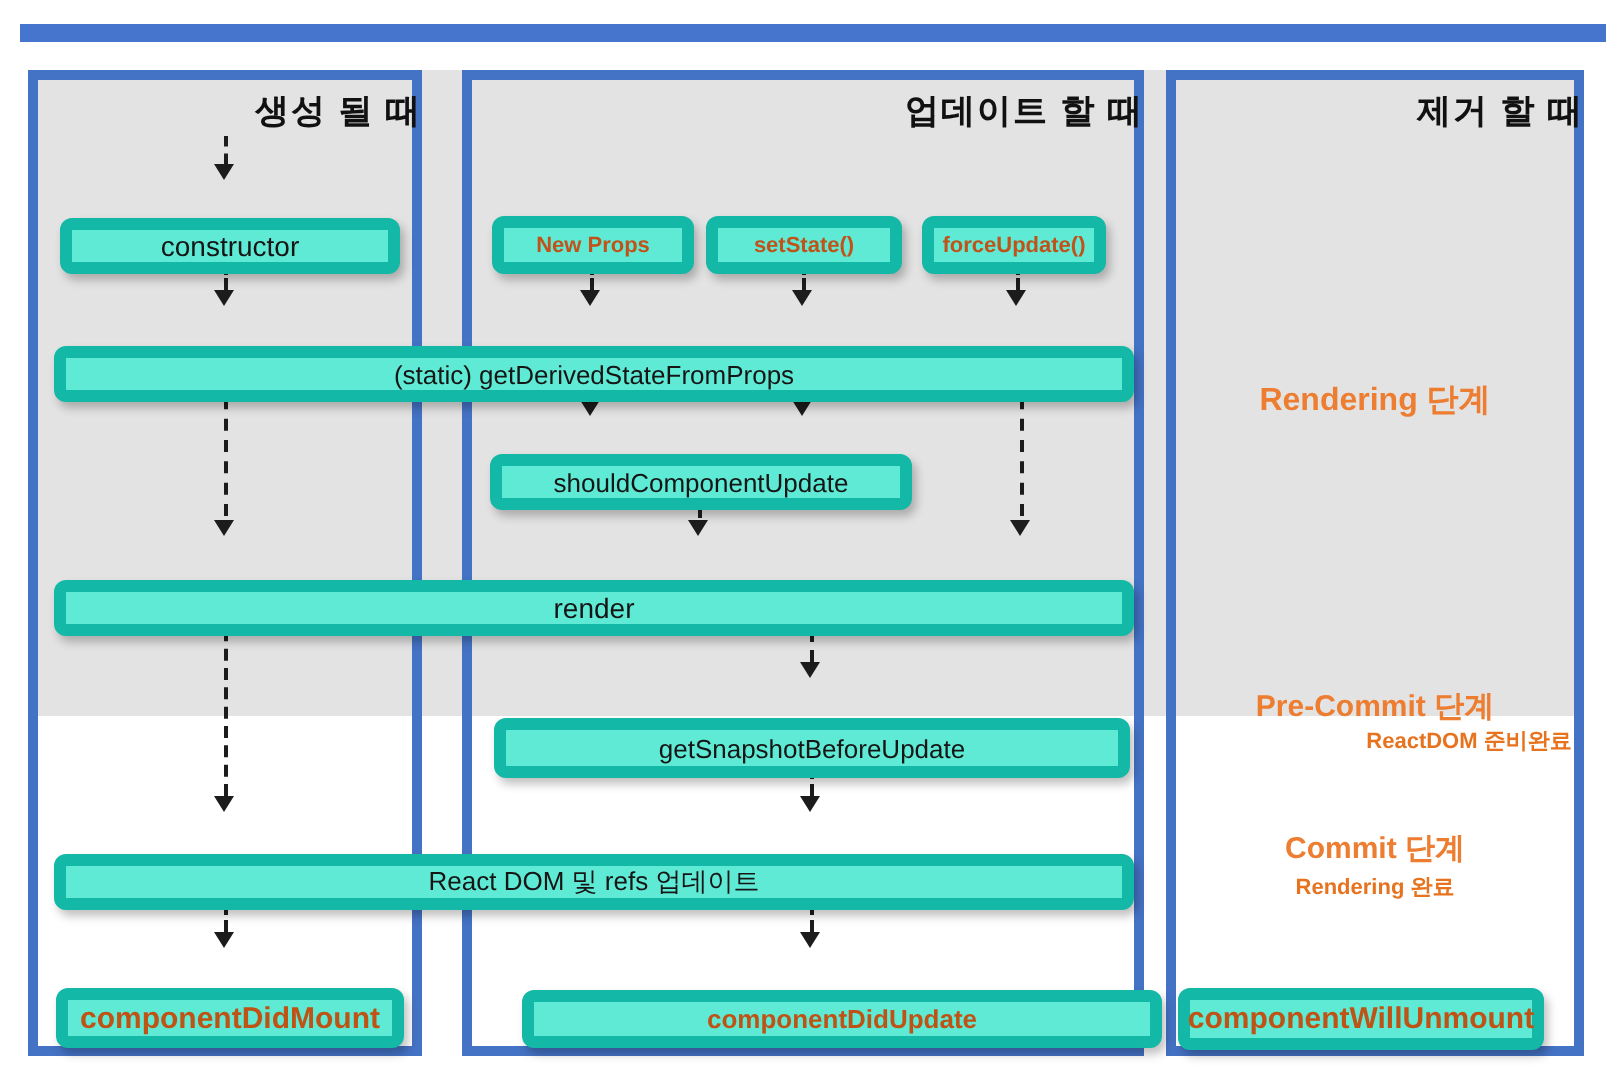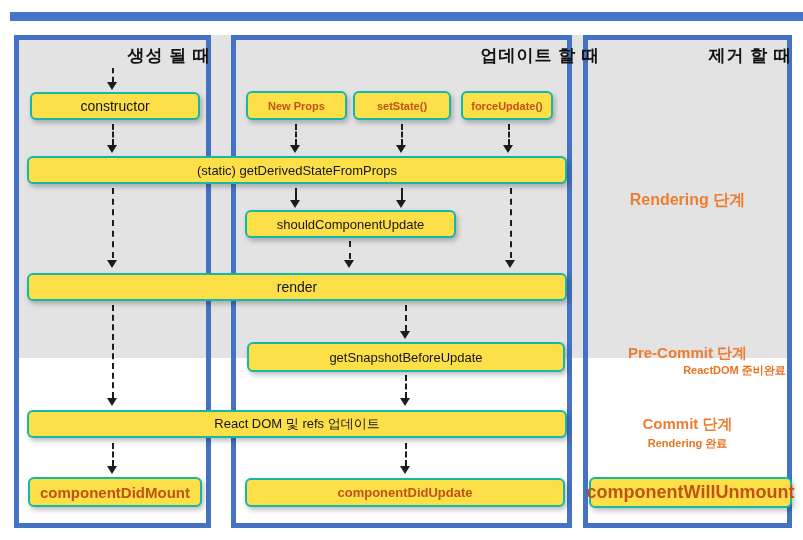--- a/index.html
+++ b/index.html
@@ -5,24 +5,24 @@
   html,body{margin:0;padding:0;background:#ffffff;}
   #canvas{
     position:relative;width:803px;height:540px;background:#ffffff;overflow:hidden;
     font-family:"Liberation Sans","DejaVu Sans",sans-serif;
   }
   .topbar{position:absolute;left:10px;top:12px;width:793px;height:9px;background:#4575cc;}
   .band{position:absolute;left:14px;top:35px;width:778px;height:323px;background:#e3e3e3;}
   .col{position:absolute;top:35px;height:493px;border:5px solid #4472c4;box-sizing:border-box;background:transparent;}
   .col-title{position:absolute;top:44px;text-align:right;font-size:17px;font-weight:bold;color:#111;letter-spacing:1px;z-index:4;}
   .box{
-    position:absolute;background:#fde047;border:2px solid #14b8a6;border-radius:6px;
+    position:absolute;background:#5eead4;border:6px solid #14b8a6;border-radius:6px;
     box-shadow:2px 3px 5px rgba(0,0,0,0.25);
     display:flex;align-items:center;justify-content:center;
-    font-size:13px;color:#151515;z-index:5;box-sizing:border-box;
+    font-size:13px;color:#151515;z-index:5;box-sizing:border-box;margin-top:17px;
   }
   .trigger{font-weight:bold;font-size:11px;color:#c0531a;}
   .endbox{font-weight:bold;color:#bf5315;}
   .vline{position:absolute;width:0;border-left:2px dashed #1c1c1c;z-index:3;}
   .ahead{position:absolute;width:0;height:0;border-left:5px solid transparent;border-right:5px solid transparent;border-top:8px solid #1c1c1c;z-index:3;}
   .phase{position:absolute;left:583px;width:209px;text-align:center;color:#ed7d31;z-index:4;}
   .phase-big{font-size:16px;font-weight:bold;}
   .phase-mid{font-size:15px;font-weight:600;}
   .phase-sub{font-size:11px;font-weight:bold;color:#e8731f;}
 </style>
@@ -32,21 +32,21 @@
 <div id="canvas">
 
   <div class="topbar"></div>
   <div class="band"></div>
 
   <div class="col" style="left:14px;width:197px;"></div>
   <div class="col" style="left:231px;width:341px;"></div>
   <div class="col" style="left:583px;width:209px;"></div>
 
   <div class="col-title" style="left:14px;width:197px;">생성 될 때</div>
-  <div class="col-title" style="left:231px;width:341px;margin-left:28px;">업데이트 할 때</div>
+  <div class="col-title" style="left:231px;width:341px;">업데이트 할 때</div>
   <div class="col-title" style="left:583px;width:209px;">제거 할 때</div>
 
   <div class="vline" style="left:112px;top:68px;height:14px;"></div>
   <div class="ahead" style="left:107px;top:82px;"></div>
   <div class="vline" style="left:112px;top:124px;height:21px;"></div>
   <div class="ahead" style="left:107px;top:145px;"></div>
   <div class="vline" style="left:112px;top:188px;height:70px;"></div>
   <div class="ahead" style="left:107px;top:260px;"></div>
   <div class="vline" style="left:112px;top:305px;height:93px;"></div>
   <div class="ahead" style="left:107px;top:398px;"></div>
@@ -88,22 +88,22 @@
 
   <div class="box" style="left:27px;top:156px;width:540px;height:28px;">(static) getDerivedStateFromProps</div>
 
   <div class="box" style="left:27px;top:273px;width:540px;height:28px;font-size:14px;">render</div>
 
   <div class="box" style="left:247px;top:342px;width:318px;height:30px;">getSnapshotBeforeUpdate</div>
 
   <div class="box" style="left:27px;top:410px;width:540px;height:28px;">React DOM 및 refs 업데이트</div>
 
   <div class="box endbox" style="left:28px;top:477px;width:174px;height:30px;font-size:15px;">componentDidMount</div>
-  <div class="box endbox" style="left:245px;top:478px;width:320px;height:29px;font-size:13px;">componentDidUpdate</div>
-  <div class="box endbox" style="left:589px;top:477px;width:203px;height:31px;font-size:18px;">componentWillUnmount</div>
+  <div class="box endbox" style="left:261px;top:478px;width:320px;height:29px;font-size:13px;">componentDidUpdate</div>
+  <div class="box endbox" style="left:589px;top:477px;width:183px;height:31px;font-size:15px;">componentWillUnmount</div>
 
   <div class="phase phase-big" style="top:190px;">Rendering 단계</div>
   <div class="phase phase-mid" style="top:344px;">Pre-Commit 단계</div>
   <div class="phase phase-sub" style="top:363px;padding-left:47px;">ReactDOM 준비완료</div>
   <div class="phase phase-mid" style="top:415px;">Commit 단계</div>
   <div class="phase phase-sub" style="top:436px;">Rendering 완료</div>
 
 </div>
 
 </body></html>

